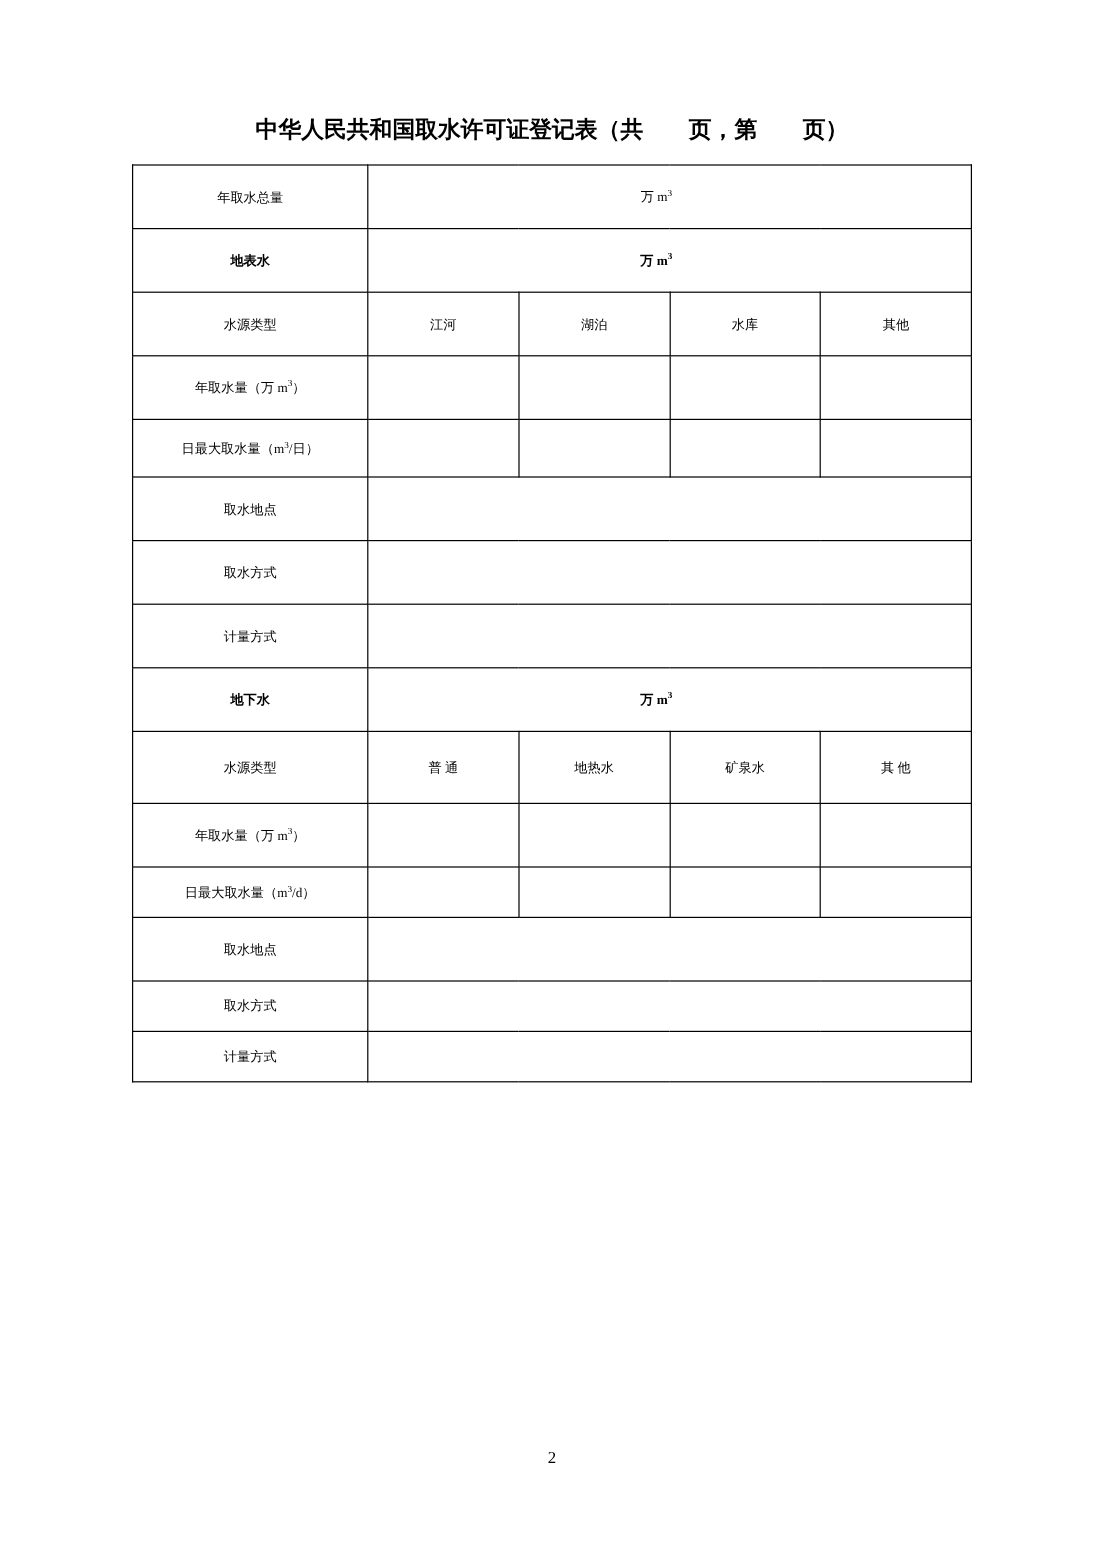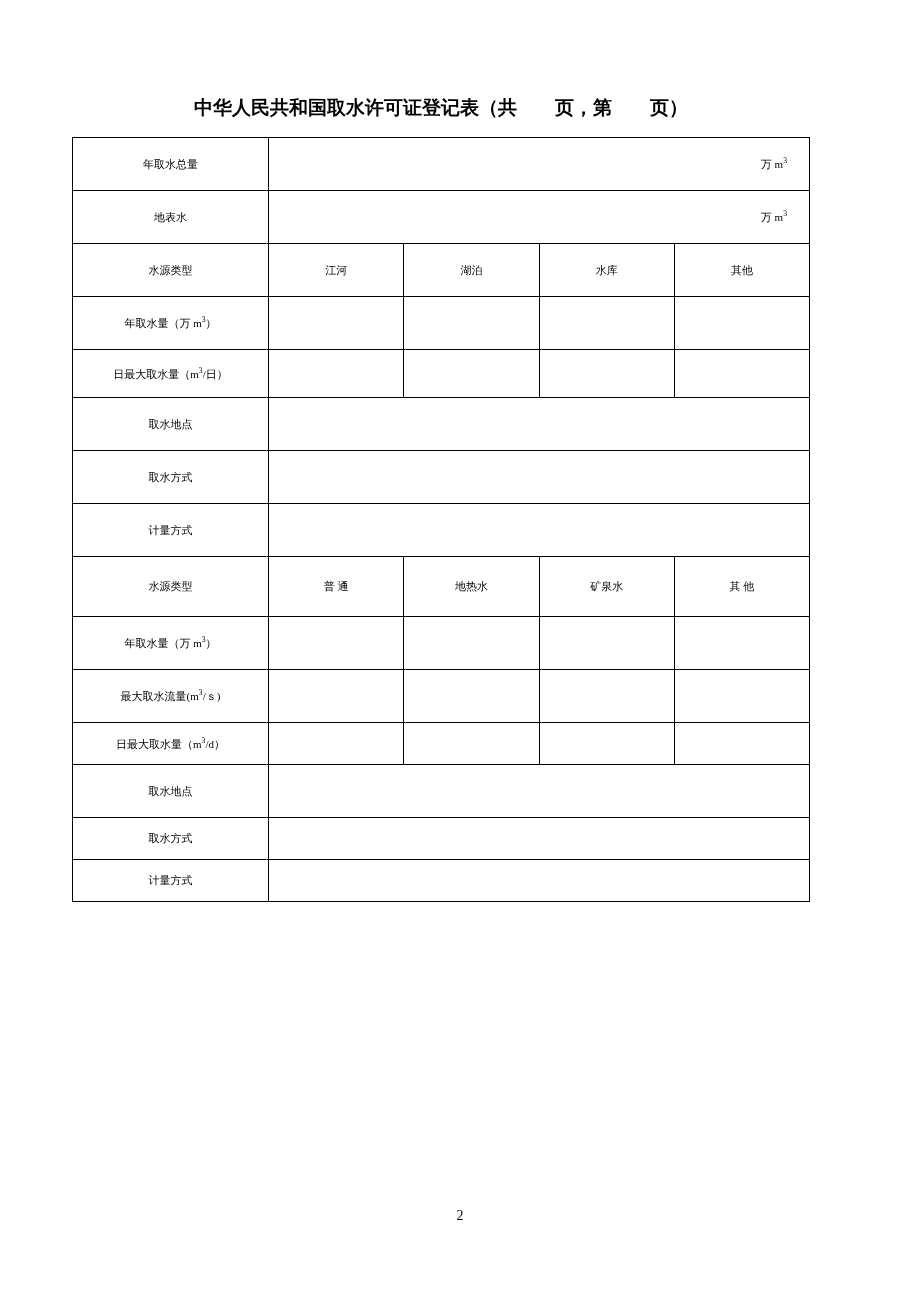--- a/index.html
+++ b/index.html
@@ -5,21 +5,21 @@
     body {
       margin: 0;
       padding: 0;
       font-family: "SimSun", "宋体", serif;
       background: #ffffff;
       width: 920px;
       height: 1302px;
       position: relative;
     }
     .page {
-      padding: 95px 110px 0 72px;
+      padding: 95px 110px 0 110px;
     }
     .title {
       text-align: center;
       font-size: 19px;
       font-weight: bold;
       margin-bottom: 16px;
       font-family: "SimHei", "黑体", sans-serif;
       letter-spacing: 0px;
     }
     table {
@@ -32,24 +32,24 @@
       text-align: center;
       vertical-align: middle;
       font-size: 11px;
       padding: 0;
       height: 52px;
     }
     td.label-col {
       width: 196px;
     }
     td.bold {
-      font-weight: normal;
+      font-weight: bold;
     }
     td.unit-row {
-      text-align: right;
+      text-align: center;
       padding-right: 22px;
     }
     td.h-small {
       height: 41px;
       margin-left: 12px;
     }
     td.h-med {
       height: 47px;
     }
     .page-number {
@@ -114,35 +114,32 @@
     </tr>
     <tr>
       <td class="label-col">取水方式</td>
       <td colspan="4"></td>
     </tr>
     <tr>
       <td class="label-col">计量方式</td>
       <td colspan="4"></td>
     </tr>
     <tr>
+      <td class="label-col bold">地下水</td>
+      <td colspan="4" class="bold unit-row">万 m<sup>3</sup></td>
+    </tr>
+    <tr>
       <td class="label-col" style="height:59px">水源类型</td>
       <td>普 通</td>
       <td>地热水</td>
       <td>矿泉水</td>
       <td>其 他</td>
     </tr>
     <tr>
       <td class="label-col">年取水量（万 m<sup>3</sup>）</td>
-      <td></td>
-      <td></td>
-      <td></td>
-      <td></td>
-    </tr>
-    <tr>
-      <td class="label-col">最大取水流量(m<sup>3</sup>/ｓ)</td>
       <td></td>
       <td></td>
       <td></td>
       <td></td>
     </tr>
     <tr>
       <td class="label-col h-small">日最大取水量（m<sup>3</sup>/d）</td>
       <td class="h-small"></td>
       <td class="h-small"></td>
       <td class="h-small"></td>

